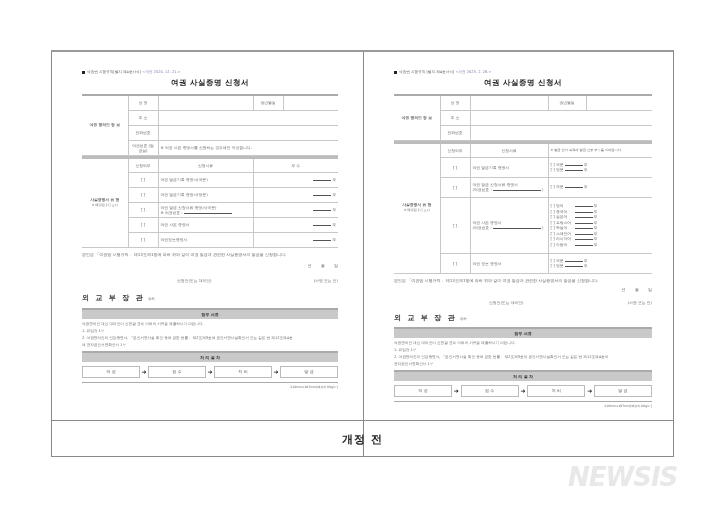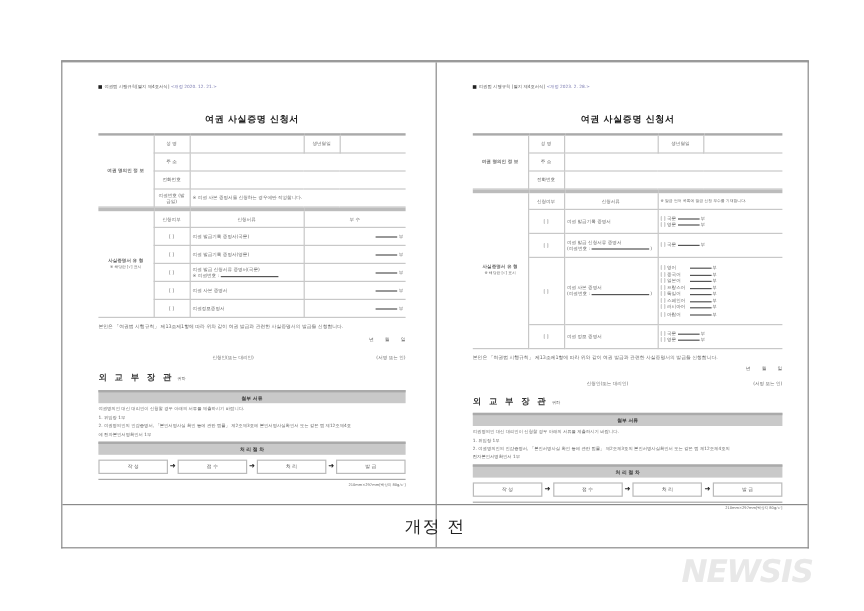--- a/index.html
+++ b/index.html
@@ -3,30 +3,30 @@
 <meta charset="utf-8">
 <style>
   * { box-sizing: border-box; margin: 0; padding: 0; }
   html, body { width: 720px; height: 509px; background: #ffffff; overflow: hidden; }
   body { font-family: "DejaVu Sans", "Liberation Sans", sans-serif; color: #333; position: relative; }
 
   .outer { position: absolute; left: 51px; top: 50px; width: 623px; height: 407px; border: 1px solid #8a8a8a; border-top: 2px solid #9a9a9a; }
   .divider-v { position: absolute; left: 311px; top: 0; bottom: 0; width: 1px; background: #8a8a8a; }
   .divider-h { position: absolute; left: 0; right: 0; top: 368px; height: 1px; background: #8a8a8a; }
   .label-row { position: absolute; left: 0; right: 0; top: 369px; height: 36px; display: flex; }
-  .label-cell { flex: 1; display: flex; align-items: center; justify-content: center; font-size: 14px; font-weight: normal; color: #222; letter-spacing: 1px; }
+  .label-cell { flex: 1; display: flex; align-items: center; justify-content: center; font-size: 11px; font-weight: bold; color: #222; letter-spacing: 1px; }
 
   .form { position: absolute; top: 18px; width: 256px; font-size: 4px; color: #555; }
   .form.left { left: 30px; }
   .form.right { left: 342px; width: 258px; }
 
   .law { font-size: 3.6px; color: #555; white-space: nowrap; }
   .law .sq { display: inline-block; width: 3px; height: 3px; background: #222; margin-right: 2px; vertical-align: middle; }
   .law .rev { color: #7a7ab0; }
-  .title { text-align: center; font-size: 7.5px; font-weight: bold; color: #222; margin: 21px 0 6px; letter-spacing: 0.5px; }
+  .title { text-align: center; font-size: 7.5px; font-weight: bold; color: #222; margin: 4px 0 6px; letter-spacing: 0.5px; }
 
   table.f { width: 100%; border-collapse: collapse; table-layout: fixed; }
   table.f td { border-bottom: 1px solid #c8c8c8; border-right: 1px solid #c8c8c8; padding: 1px 2px; font-size: 3.8px; color: #666; vertical-align: middle; height: 15px; }
   table.f td:last-child { border-right: none; }
   table.f tr.top td { border-top: 2px solid #aaa; }
   table.f tr.sep td { border-top: 3px solid #bcbcbc; }
   .sec-label { text-align: center; font-size: 5px; color: #333; font-weight: bold; line-height: 1.6; }
   .sec-label .note { display: block; font-size: 3.2px; font-weight: normal; color: #666; }
   .c { text-align: center; }
   .r { text-align: right; }

